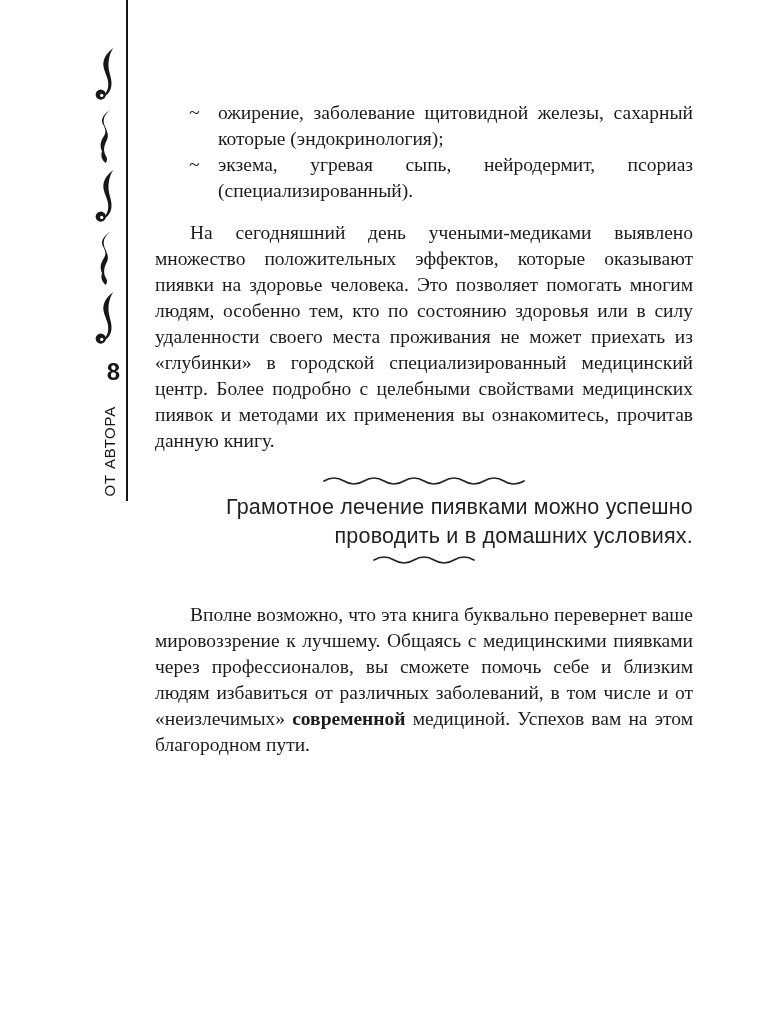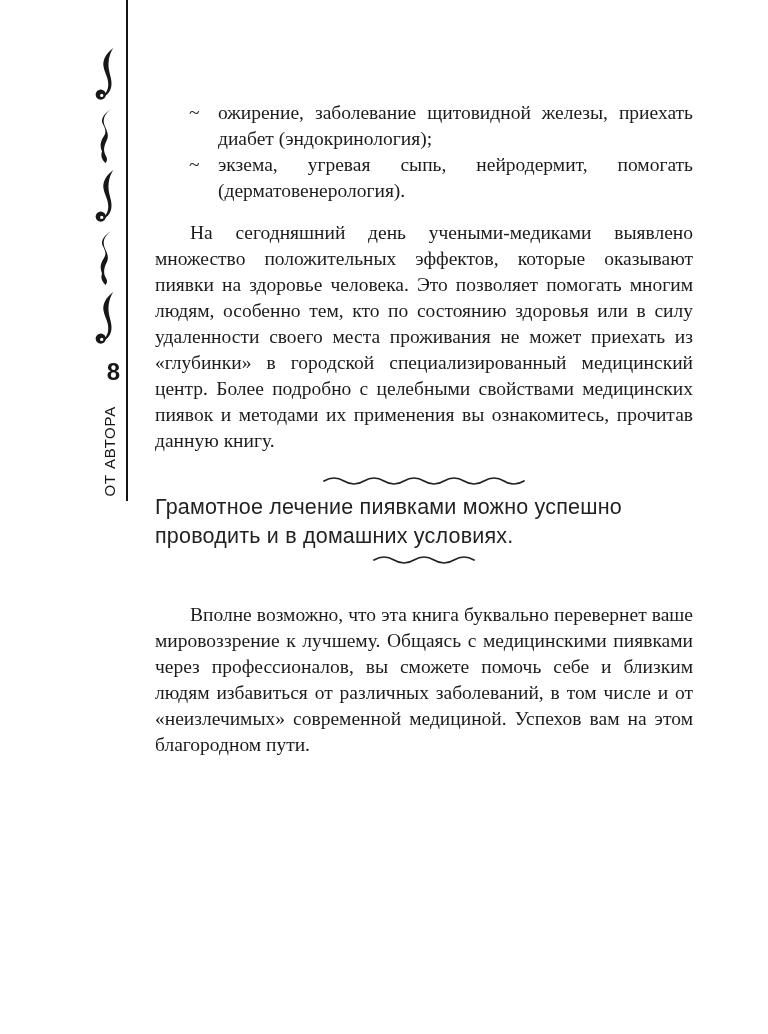--- a/index.html
+++ b/index.html
@@ -73,37 +73,37 @@
   .tilde-list .marker {
     position: absolute;
     left: 34px; top: 0;
   }
   .body-para {
     margin: 0;
     text-indent: 35px;
   }
   .para-1 { margin-top: 16px; }
   .para-2 { margin-top: 36px; }
-  .para-2 b { font-weight: normal; }
+  .para-2 b { font-weight: bold; }
 
   
   .quote-block {
     margin-top: 20px;
     text-align: center;
     text-indent: 0;
   }
   .quote-block svg { display: inline-block; vertical-align: middle; }
   .quote-text {
     font-family: "Liberation Sans", sans-serif;
     font-size: 21.5px;
     line-height: 29px;
     letter-spacing: 0.2px;
     color: #222;
     margin: 6px auto 2px;
-    text-align: left;
+    text-align: right;
   }
   .wave-row { line-height: 0; }
 </style>
 </head>
 <body>
 
 <div>
 
   <div class="sidebar">
 
@@ -146,25 +146,25 @@
     <div class="section-label-box">
       <span class="section-label">ОТ АВТОРА</span>
     </div>
   </div>
 
   <div class="content">
 
     <ul class="tilde-list">
       <li>
         <span class="marker">~</span>
-        <span>ожирение, заболевание щитовидной железы, приехать диабет (эндокринология);</span>
+        <span>ожирение, заболевание щитовидной железы, сахарный которые (эндокринология);</span>
       </li>
       <li>
         <span class="marker">~</span>
-        <span>экзема, угревая сыпь, нейродермит, помогать (дерматовенерология).</span>
+        <span>экзема, угревая сыпь, нейродермит, псориаз (специализированный).</span>
       </li>
     </ul>
 
     <p class="body-para para-1">На сегодняшний день учеными-медиками выявлено множество положительных эффектов, которые оказывают пиявки на здоровье человека. Это позволяет помогать многим людям, особенно тем, кто по состоянию здоровья или в силу удаленности своего места проживания не может приехать из «глубинки» в городской специализированный медицинский центр. Более подробно с целебными свойствами медицинских пиявок и методами их применения вы ознакомитесь, прочитав данную книгу.</p>
 
     <div class="quote-block">
       <div class="wave-row">
         <svg width="206" height="13" viewBox="0 0 206 13">
           <path d="M3 7 Q13 1 23 7 T43 7 T63 7 T83 7 T103 7 T123 7 T143 7 T163 7 T183 7 T203 7" fill="none" stroke="#222" stroke-width="1.7" stroke-linecap="round"></path>
         </svg>

